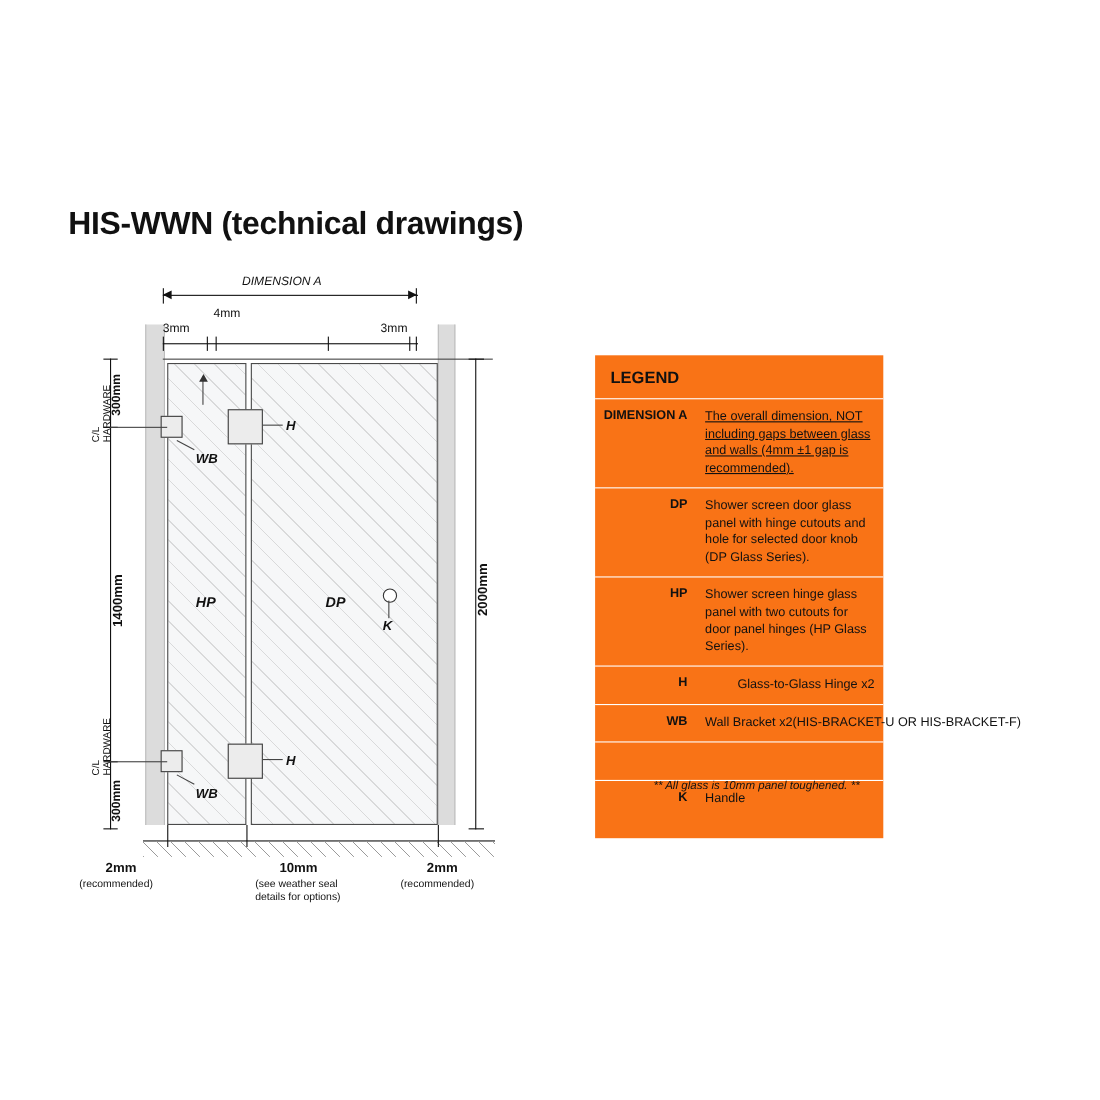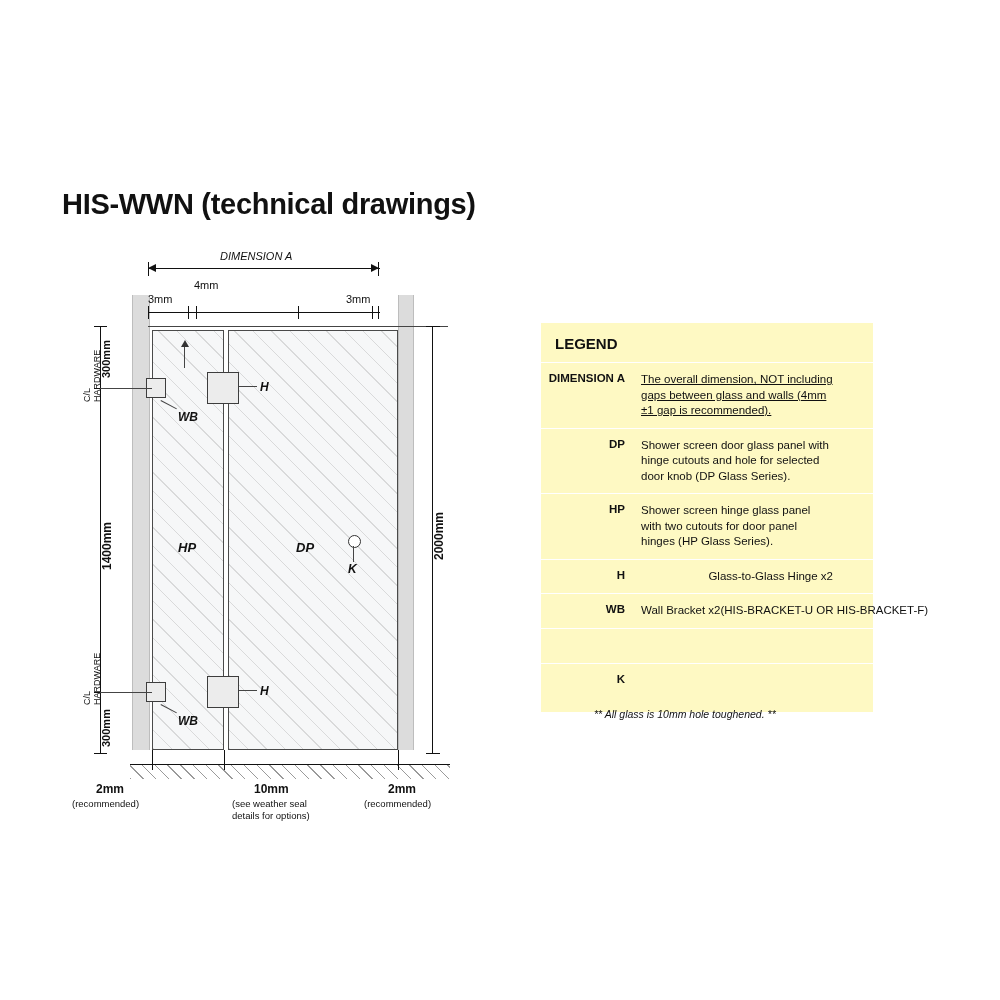--- a/index.html
+++ b/index.html
@@ -26,21 +26,21 @@
      background:
        repeating-linear-gradient(45deg, rgba(150,150,150,.30) 0px, rgba(150,150,150,.30) 1px, rgba(0,0,0,0) 1px, rgba(0,0,0,0) 13px),
        #f6f7f8;
   }
   .wallband{position:absolute;background:#dcdcdc;border-left:1px solid #bdbdbd;border-right:1px solid #bdbdbd;}
   .hard{position:absolute;background:#ececec;border:1.4px solid #3d3d3d;box-sizing:border-box;}
   .dimline{position:absolute;background:#111;}
   .thin{position:absolute;background:#444;}
 
   
-  #legend{position:absolute;left:541px;top:323px;width:332px;background:#fef9c3;}
+  #legend{position:absolute;left:541px;top:323px;width:262px;background:#f97316;}
   .lgrow{display:flex;border-bottom:1px solid #ffffff;}
   .lgkey{width:92px;flex:none;text-align:right;padding:9px 8px 9px 6px;font-size:11.5px;font-weight:bold;color:#111;box-sizing:border-box;}
   .lgval{padding:9px 8px 9px 8px;font-size:11.5px;color:#111;line-height:1.35;box-sizing:border-box;}
   #legend-title{font-size:15px;font-weight:bold;color:#111;padding:12px 0 10px 14px;border-bottom:1px solid #fff;}
   #legend-note{position:absolute;left:594px;top:708px;font-size:10.5px;font-style:italic;color:#111;}
 </style>
 </head>
 <body>
 
 <div class="page">
@@ -171,20 +171,21 @@
       <div class="lgval" style="width:312px;white-space:nowrap;">Wall Bracket x2(HIS-BRACKET-U OR HIS-BRACKET-F)</div>
     </div>
 
     <div class="lgrow" style="height:34px;border-bottom:1px solid #fff;">
       <div class="lgkey"></div>
       <div class="lgval" style="width:208px;"></div>
     </div>
 
     <div class="lgrow" style="border-bottom:none;">
       <div class="lgkey">K</div>
+      <div class="lgval" style="width:208px;">Handle</div>
     </div>
 
     <div style="height:18px;"></div>
   </div>
 
-  <div id="legend-note">** All glass is 10mm hole toughened. **</div>
+  <div id="legend-note">** All glass is 10mm panel toughened. **</div>
 
 </div>
 
 </body></html>

